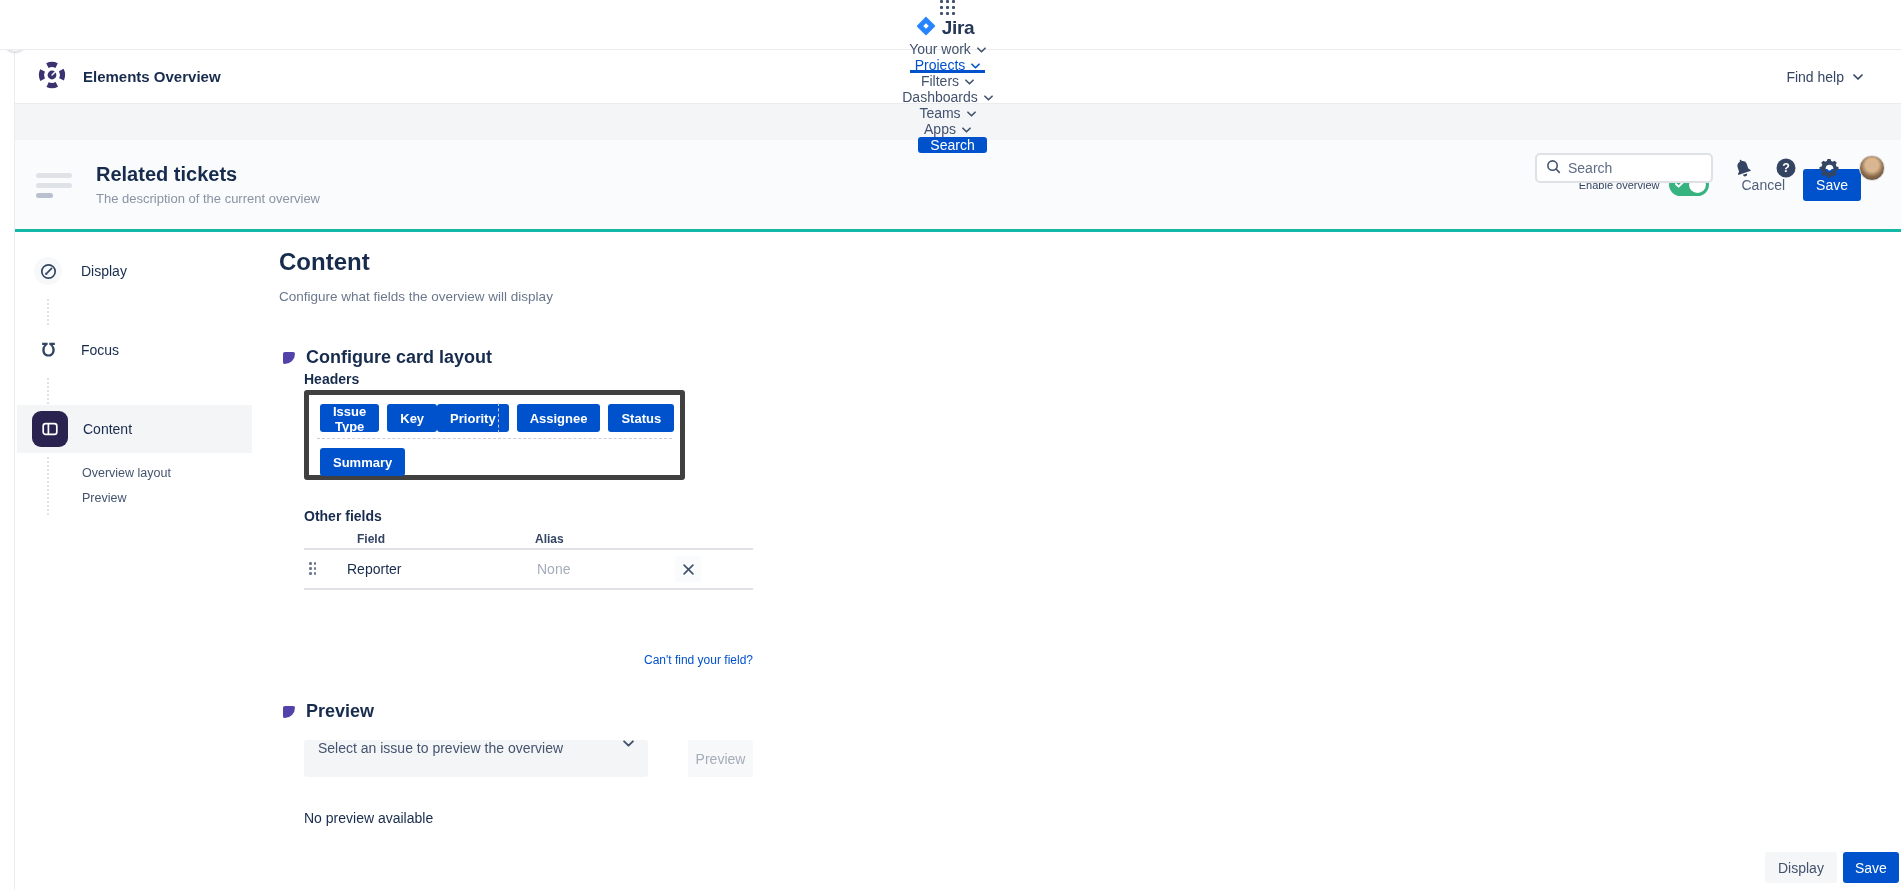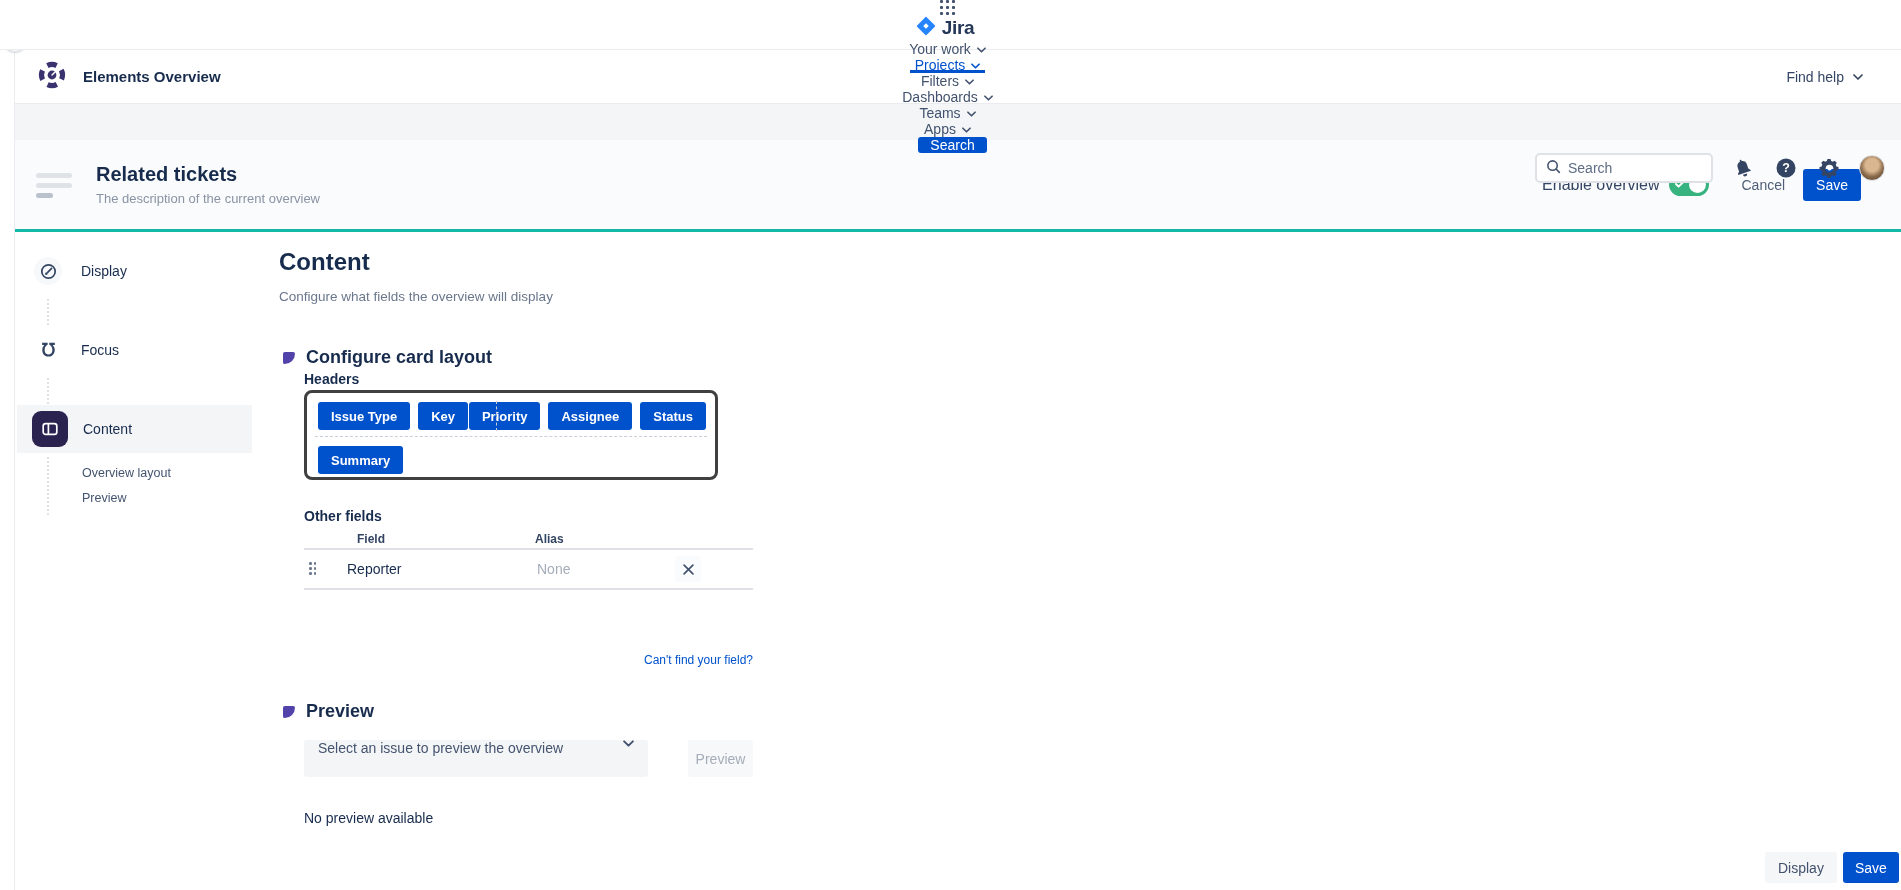--- a/index.html
+++ b/index.html
@@ -46,21 +46,21 @@
   
   .overview-bar { position:absolute; top:140px; left:15px; width:1886px; height:92px; background:#FAFBFC;
     border-bottom:3px solid #14b8a6; display:flex; align-items:center; padding:0 40px 0 21px; }
   .drag3 { width:36px; display:flex; flex-direction:column; gap:5px; margin-top:2px; }
   .drag3 i { height:5px; border-radius:2.5px; background:#DFE3E8; }
   .drag3 i:nth-child(3) { width:17px; background:#B9C1CC; }
   .ov-texts { margin-left:24px; }
   .ov-title { font-size:20px; font-weight:700; color:#172B4D; }
   .ov-desc { font-size:13px; color:#8993A4; margin-top:5px; }
   .ov-actions { margin-left:auto; display:flex; align-items:center; }
-  .toggle-label { font-size:16px; color:#344563; margin-right:10px; }
+  .toggle-label { font-size:11px; color:#344563; margin-right:10px; }
   .toggle { width:40px; height:23px; border-radius:12px; background:#36B37E; position:relative; cursor:pointer; }
   .toggle .knob { position:absolute; top:3px; right:3px; width:17px; height:17px; border-radius:50%; background:#fff; }
   .toggle .tick { position:absolute; left:6px; top:7px; display:flex; }
   .cancel-btn { margin-left:32px; background:none; border:none; font-size:14px; font-weight:500; color:#505F79;
     cursor:pointer; font-family:inherit; }
   .save-btn { margin-left:18px; height:32px; padding:0 13px; background:#0052CC; color:#fff; font-size:14px;
     font-weight:500; border:none; border-radius:3px; cursor:pointer; font-family:inherit; }
 
   
   .wizard { position:absolute; top:232px; left:15px; width:265px; height:658px; }
@@ -78,22 +78,22 @@
 
   
   .main { position:absolute; top:232px; left:279px; width:1622px; height:658px; background:#fff; }
   .h1 { position:absolute; top:16px; left:0; font-size:24px; font-weight:600; color:#172B4D; }
   .h1sub { position:absolute; top:57px; left:0; font-size:13.5px; color:#6B778C; }
   .sec-head { position:absolute; display:flex; align-items:center; gap:11px; }
   .bullet { width:12px; height:12px; background:#5243AA; border-radius:2px 2px 11px 2px; }
   .sec-title { font-size:18px; font-weight:600; color:#172B4D; }
   .sub-label { position:absolute; font-size:14px; font-weight:600; color:#172B4D; }
 
-  .headers-card { position:absolute; top:158px; left:25px; width:414px; height:90px; border:3px solid #404040;
-    border-radius:8px; background:#fff; }
+  .headers-card { position:absolute; top:158px; left:25px; width:381px; height:90px; border:5px solid #404040;
+    border-radius:3px; background:#fff; }
   .hc-row1 { position:absolute; top:9px; left:11px; right:9px; display:flex; justify-content:space-between; }
   .hc-group { display:flex; gap:8px; }
   .pill { height:28px; padding:0 13px; background:#0052CC; color:#fff; border:none; border-radius:3px;
     font-size:13px; font-weight:700; font-family:inherit; cursor:grab; }
   .hc-vdash { position:absolute; left:189px; top:8px; height:30px; border-left:1px dashed #C9CFD8; }
   .hc-hdash { position:absolute; top:43px; left:8px; right:8px; border-top:1px dashed #C9CFD8; }
   .hc-row2 { position:absolute; top:53px; left:11px; display:flex; gap:8px; }
 
   .tbl-colhead { position:absolute; font-size:12px; font-weight:600; color:#344563; }
   .tbl-line { position:absolute; left:25px; width:449px; border-top:2px solid #DFE1E6; }

